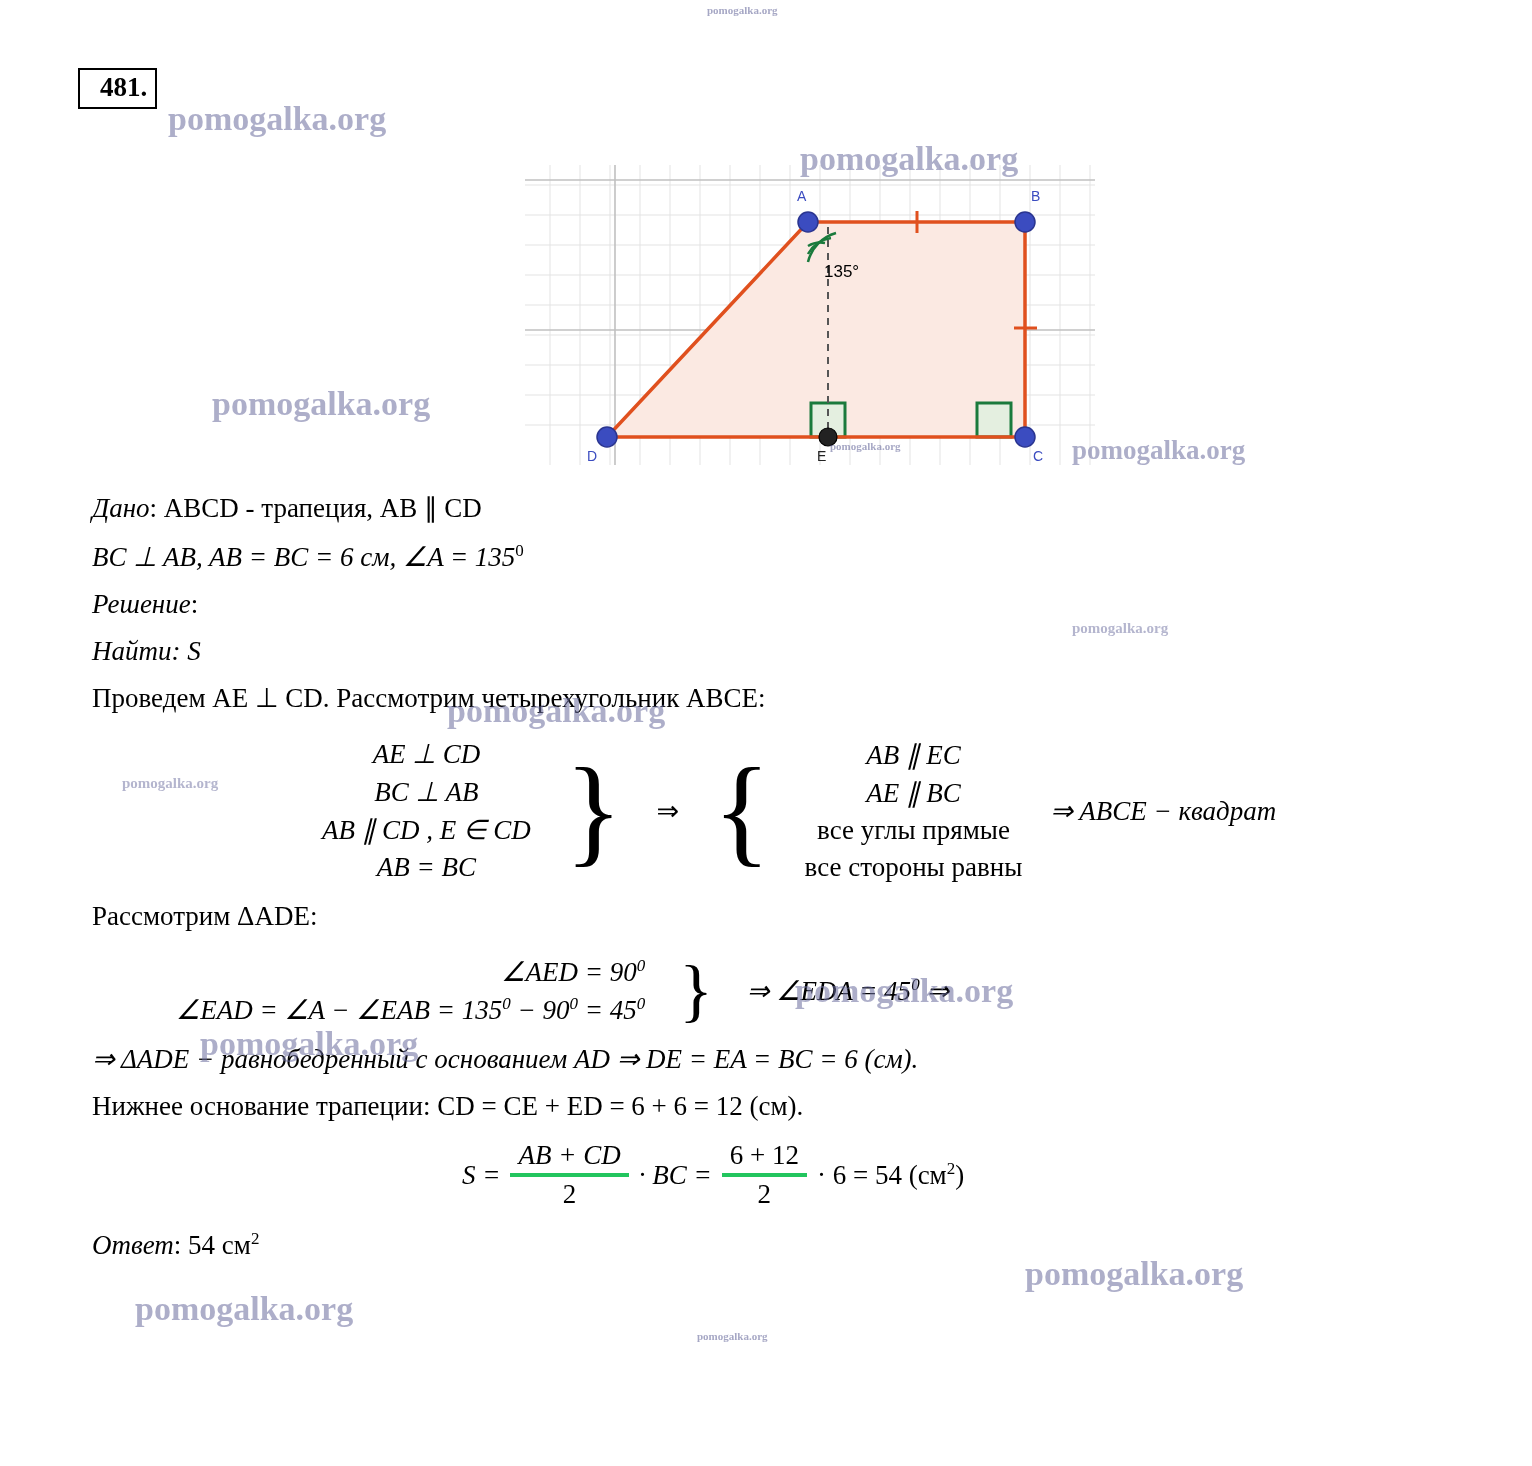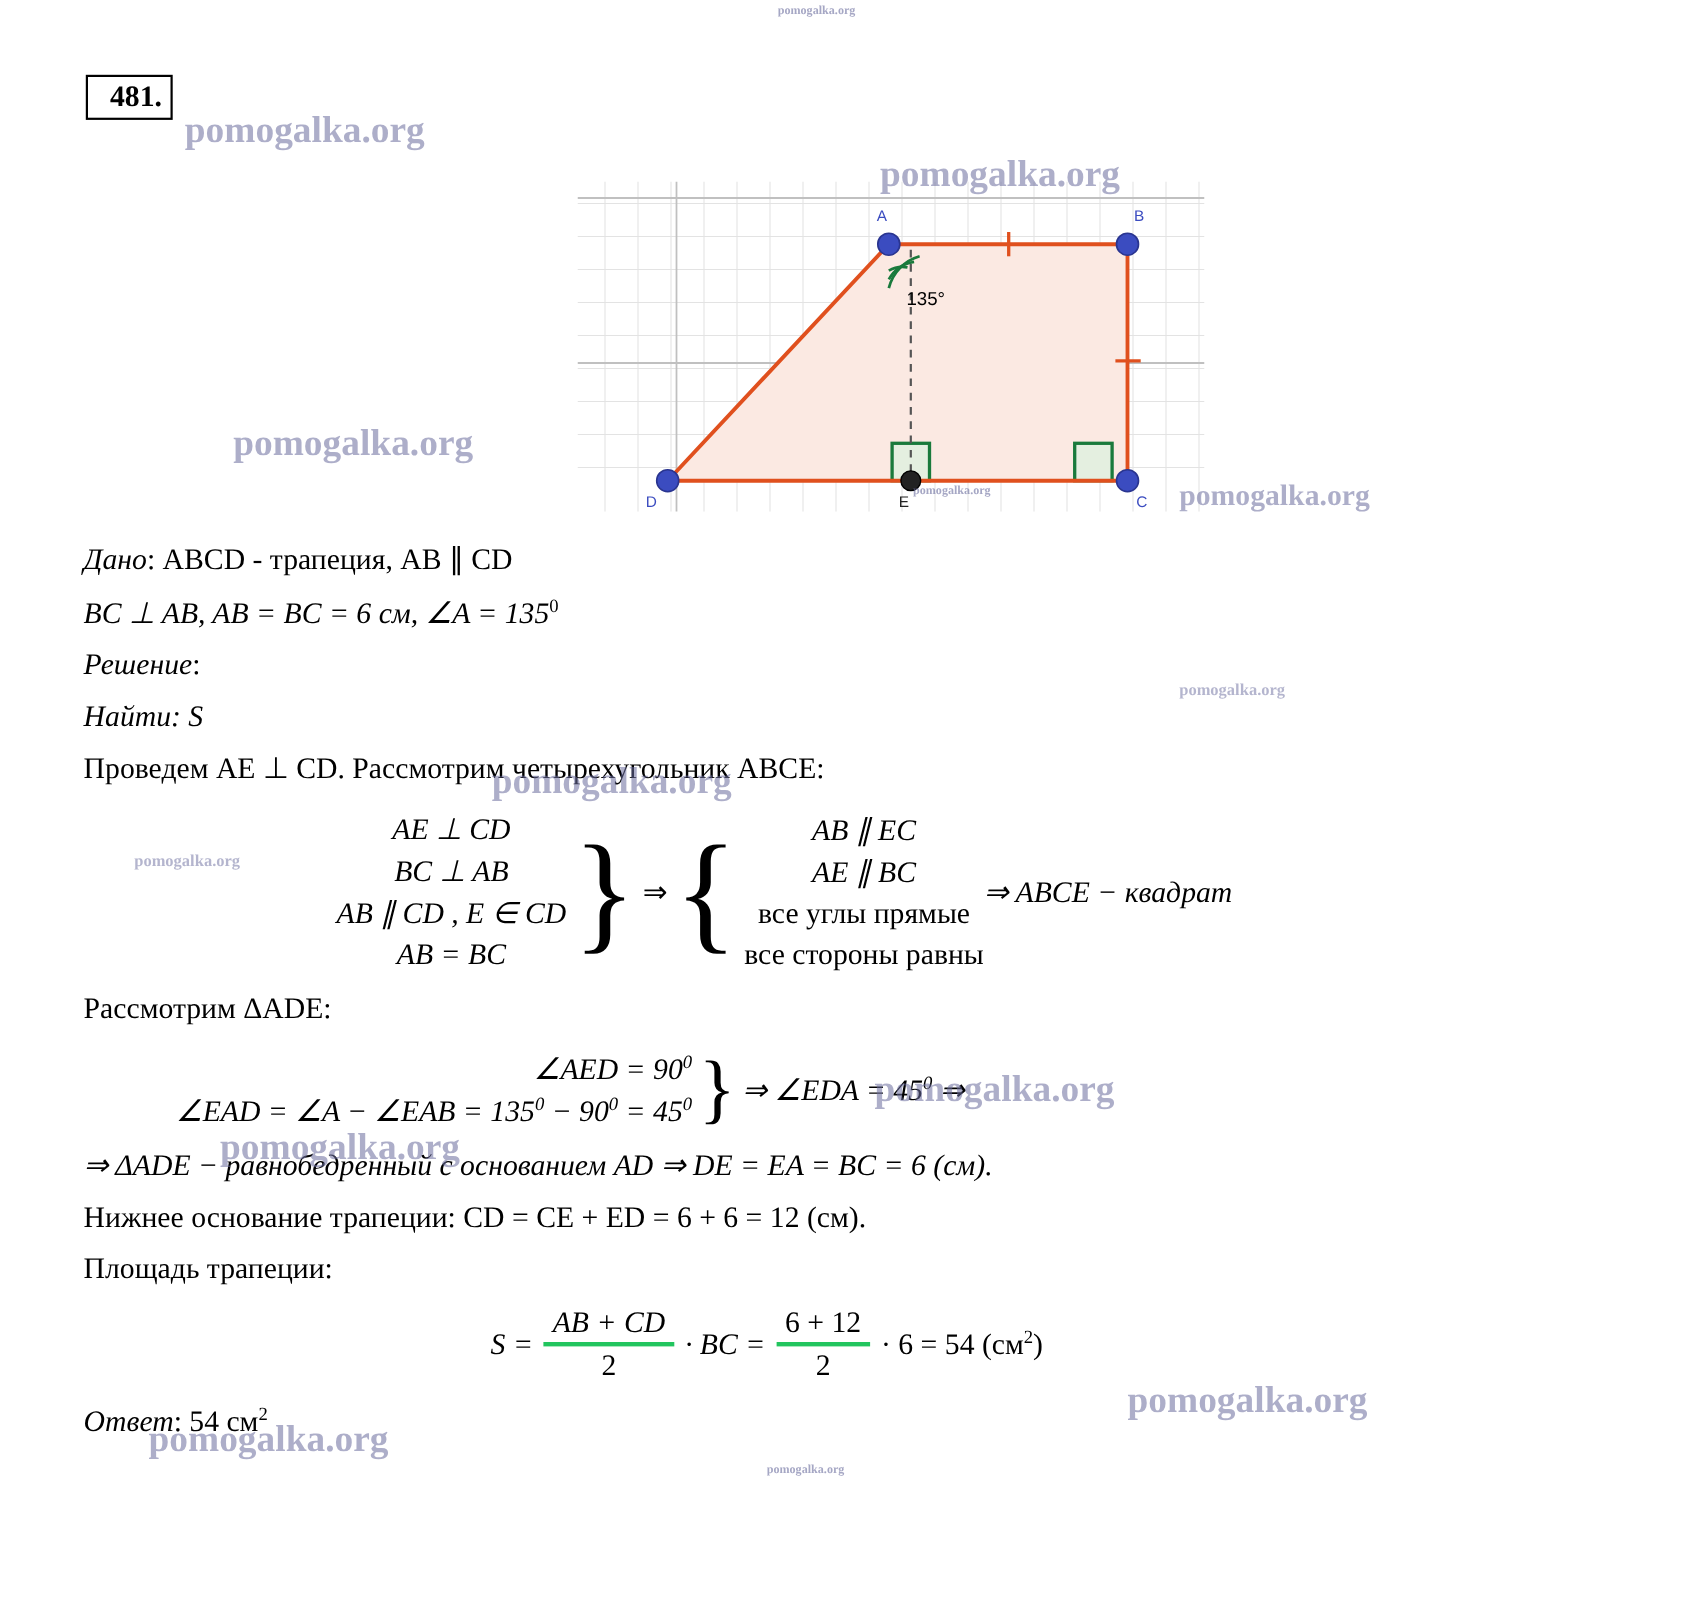--- a/index.html
+++ b/index.html
@@ -35,27 +35,27 @@
   }
 
   
   .figure{
     position:absolute;left:525px;top:165px;width:570px;height:310px;
   }
   .figure svg{display:block;}
 
   
   .text{
-    position:absolute;left:76px;top:495px;width:1400px;
+    position:absolute;left:92px;top:495px;width:1400px;
   }
   .line{font-size:27px;line-height:1.0;margin-bottom:20px;white-space:nowrap;}
   .it{font-style:italic;}
   .sup{font-size:17px;vertical-align:super;}
   .sys-wrap{
-    display:flex;align-items:center;white-space:nowrap;
+    display:flex;align-items:center;white-space:nowrap;gap:28px;
   }
   .col{display:inline-block;text-align:center;}
   .col div{margin:6px 0;font-size:27px;}
   .brace{
     font-size:96px;line-height:0.72;font-family:"Liberation Serif", serif;
     margin:0 6px;display:inline-block;
   }
   .brace-s{font-size:120px;line-height:0.7;}
   .frac{
     display:inline-block;text-align:center;vertical-align:middle;
@@ -193,21 +193,20 @@
     </span>
     <span class="brace" style="font-size:70px;">}</span>
     <span class="mid-v it">
       <span>⇒ ∠EDA = 45</span><span class="sup">0</span>
       <span>⇒</span>
     </span>
   </div>
 
   <div class="line it" style="margin-top:14px;">⇒ ΔADE − равнобедренный с основанием AD ⇒ DE = EA = BC = 6 (см).</div>
   <div class="line">Нижнее основание трапеции: CD = CE + ED = 6 + 6 = 12 (см).</div>
-  <div class="line">Площадь трапеции:</div>
 
   <div style="margin:6px 0 20px 370px;white-space:nowrap;">
     <span class="mid-v it">S =</span>
     <span class="frac">
       <div class="num it">AB + CD</div>
       <div class="den">2</div>
     </span>
     <span class="mid-v it">· BC =</span>
     <span class="frac">
       <div class="num">6 + 12</div>

